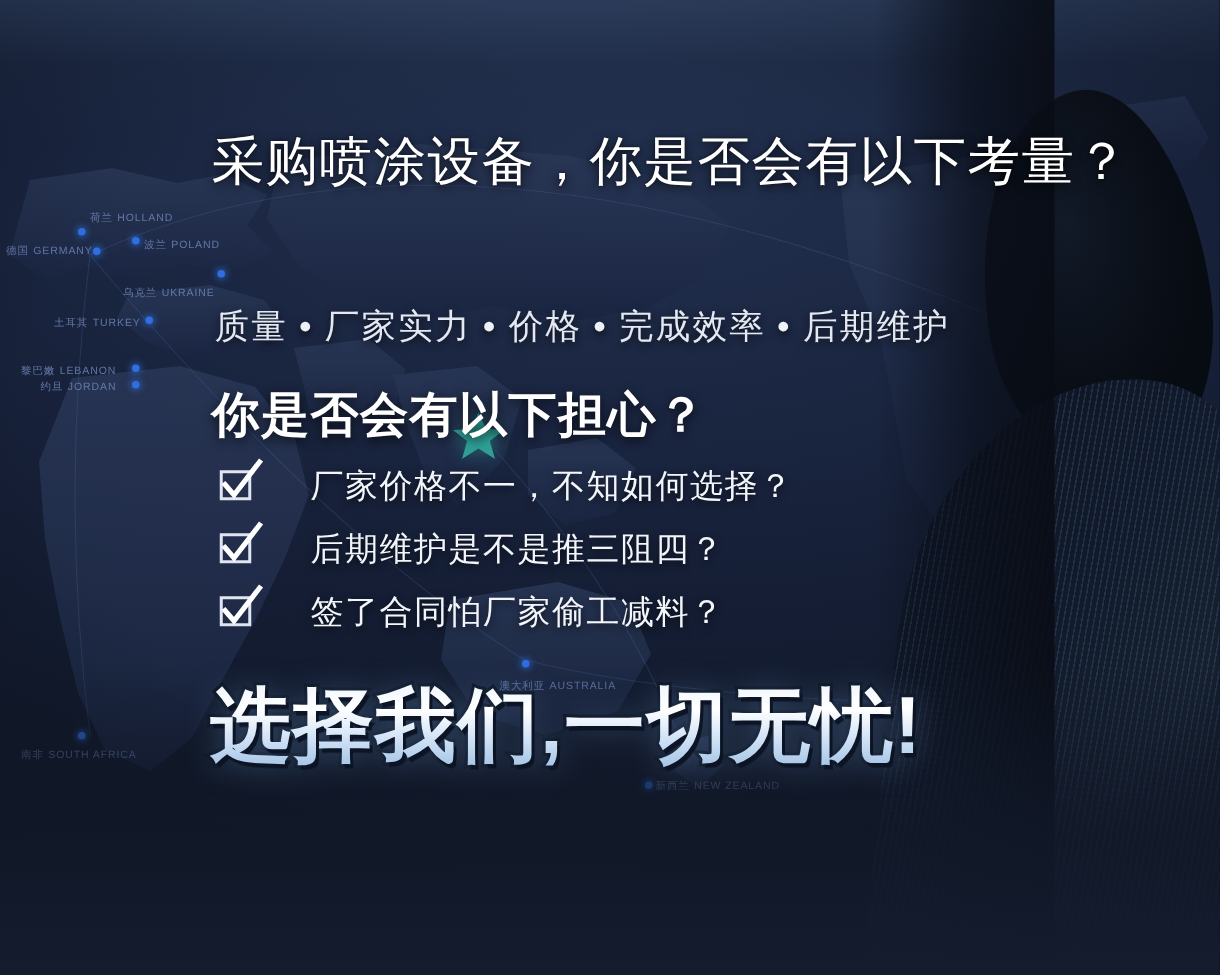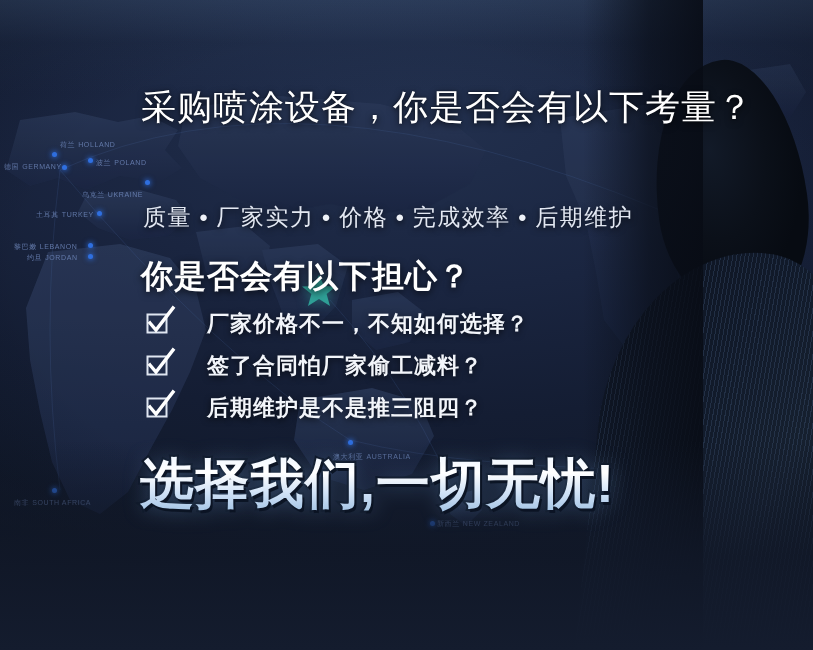--- a/index.html
+++ b/index.html
@@ -156,21 +156,20 @@
   }
 
   .worry-list {
     position: absolute;
     left: 147px; top: 303px;
   }
   .worry-item {
     display: flex;
     align-items: center;
     height: 42px;
-    font-weight: bold;
   }
   .chk {
     width: 24px; height: 24px;
     flex: 0 0 24px;
     position: relative;
     margin-right: 36px;
     overflow: visible;
   }
   .chk svg { position: absolute; left: -2px; top: -7px; overflow: visible; }
   .worry-text {
@@ -323,30 +322,30 @@
           </span>
           <span class="worry-text">厂家价格不一，不知如何选择？</span>
         </div>
         <div class="worry-item">
           <span class="chk">
             <svg width="30" height="30" viewBox="0 0 30 30" aria-hidden="true">
               <rect x="2.5" y="9.5" width="19" height="18" fill="none" stroke="#dfe6f1" stroke-width="2"></rect>
               <path d="M5 18 L11 25 L28 3" fill="none" stroke="#ffffff" stroke-width="3.4" stroke-linecap="square" stroke-linejoin="miter"></path>
             </svg>
           </span>
-          <span class="worry-text">签了合同怕厂家偷工减料？</span>
+          <span class="worry-text">后期维护是不是推三阻四？</span>
         </div>
         <div class="worry-item">
           <span class="chk">
             <svg width="30" height="30" viewBox="0 0 30 30" aria-hidden="true">
               <rect x="2.5" y="9.5" width="19" height="18" fill="none" stroke="#dfe6f1" stroke-width="2"></rect>
               <path d="M5 18 L11 25 L28 3" fill="none" stroke="#ffffff" stroke-width="3.4" stroke-linecap="square" stroke-linejoin="miter"></path>
             </svg>
           </span>
-          <span class="worry-text">后期维护是不是推三阻四？</span>
+          <span class="worry-text">签了合同怕厂家偷工减料？</span>
         </div>
       </div>
 
     <div class="slogan-shadow">选择我们,一切无忧!</div>
     <div class="slogan">选择我们,一切无忧!</div>
   </div>
 
 </div>
 
 </body></html>

